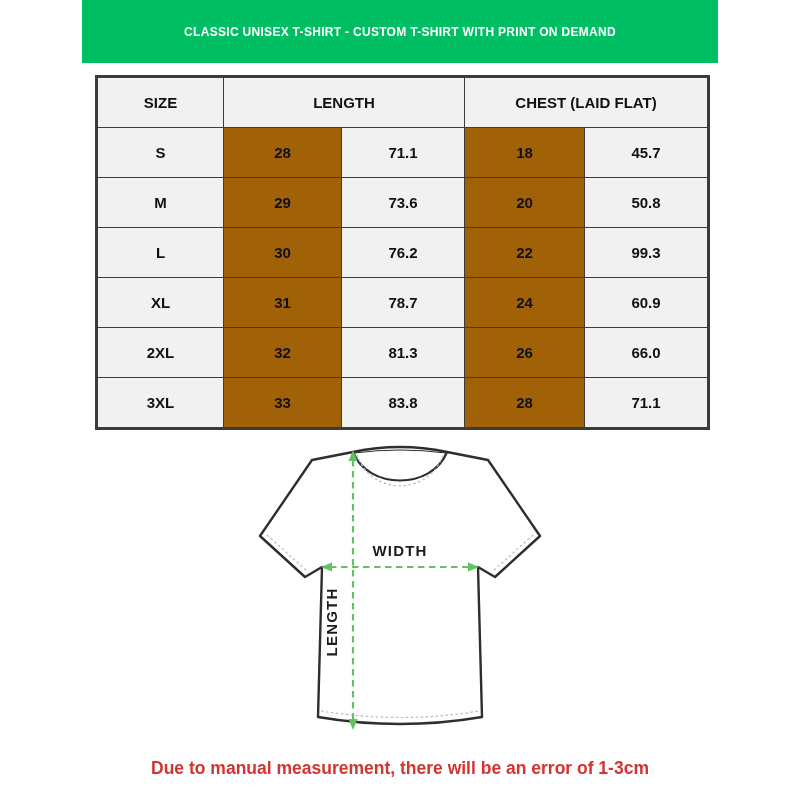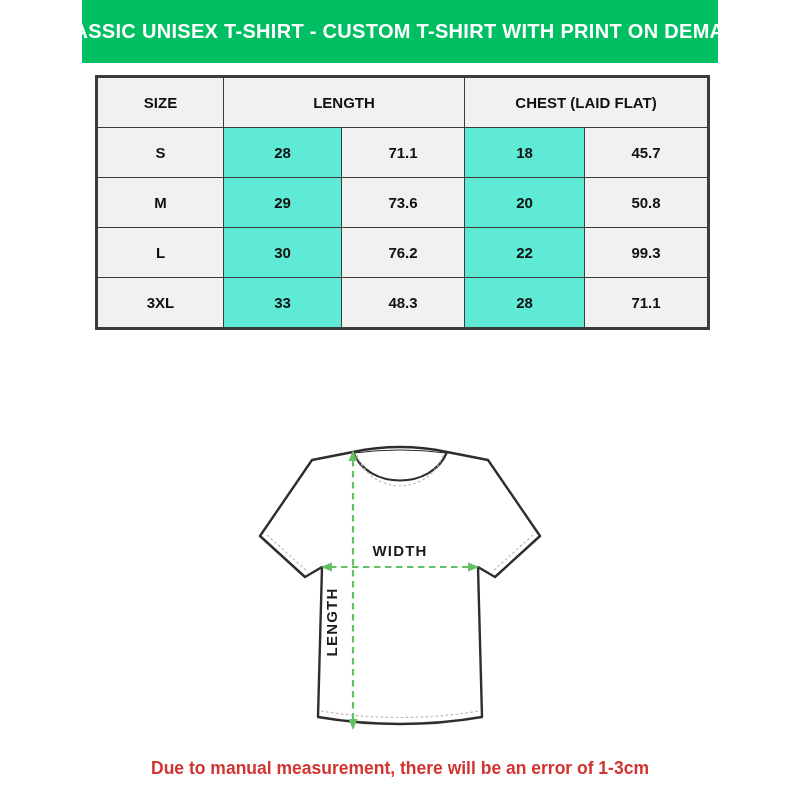--- a/index.html
+++ b/index.html
@@ -13,38 +13,38 @@
   html,body{margin:0;padding:0;background:#fff;}
   body{font-family:"Liberation Sans", sans-serif;}
   .page{position:relative;width:800px;height:800px;background:#fff;overflow:hidden;}
 
   .banner{
     position:absolute;left:82px;top:0;width:636px;height:63px;
     background:var(--banner-green);
     display:flex;align-items:center;justify-content:center;
   }
   .banner-title{
-    color:#fff;font-weight:700;font-size:20px;letter-spacing:.3px;
+    color:#fff;font-weight:700;font-size:12px;letter-spacing:.3px;
     text-align:center;white-space:nowrap;
   }
 
   table.size-chart{
     position:absolute;left:95px;top:75px;width:612px;
     border-collapse:collapse;table-layout:fixed;
     border:3px solid var(--border-dark);
   }
   .size-chart th,.size-chart td{
     border:1.5px solid var(--border-dark);
     text-align:center;vertical-align:middle;
     font-weight:700;font-size:15px;color:#111;padding:16px;
   }
   .size-chart th{background:var(--cell-gray);height:38px;}
   .size-chart td{height:37px;}
   .g{background:var(--cell-gray);}
-  .w{background:#5eead4;}
+  .w{background:#a16207;}
 
   .tshirt-svg{position:absolute;left:250px;top:440px;}
   .shirt{fill:#fff;stroke:#2e2e2e;stroke-width:2.4;stroke-linejoin:round;}
   .shirt-line{fill:none;stroke:#2e2e2e;stroke-width:2.2;}
   .thin-dark{fill:none;stroke:#2e2e2e;stroke-width:1.1;}
   .dotted{fill:none;stroke:#b9b9b9;stroke-width:1.2;stroke-dasharray:2.5 2.5;}
   .arrow{stroke:var(--arrow-green);stroke-width:2.2;stroke-dasharray:6.5 4.5;fill:none;}
   .ah{fill:var(--arrow-green);}
   .dim-label{font-family:"Liberation Sans", sans-serif;font-weight:700;font-size:15px;letter-spacing:1.2px;fill:#1c1c1c;}
 
@@ -94,23 +94,37 @@
           <td class="g">50.8</td>
         </tr>
         <tr>
           <td class="g">L</td>
           <td class="w">30</td>
           <td class="g">76.2</td>
           <td class="w">22</td>
           <td class="g">99.3</td>
         </tr>
         <tr>
+          <td class="g">XL</td>
+          <td class="w">31</td>
+          <td class="g">78.7</td>
+          <td class="w">24</td>
+          <td class="g">60.9</td>
+        </tr>
+        <tr>
+          <td class="g">2XL</td>
+          <td class="w">32</td>
+          <td class="g">81.3</td>
+          <td class="w">26</td>
+          <td class="g">66.0</td>
+        </tr>
+        <tr>
           <td class="g">3XL</td>
           <td class="w">33</td>
-          <td class="g">48.3</td>
+          <td class="g">83.8</td>
           <td class="w">28</td>
           <td class="g">71.1</td>
         </tr>
       </tbody>
   </table>
 
   <svg class="tshirt-svg" width="300" height="300" viewBox="0 0 300 300">
     <path class="shirt" d="M103 12 Q150 2 197 12 L238 20 L290 96 L245 137 L228 127 L232 277 Q150 291 68 277 L72 127 L55 137 L10 96 L62 20 Z"></path>
     <path class="thin-dark" d="M104 13 Q150 7 196 13"></path>
     <path class="shirt-line" d="M103 12 C118 50 182 50 197 12"></path>

